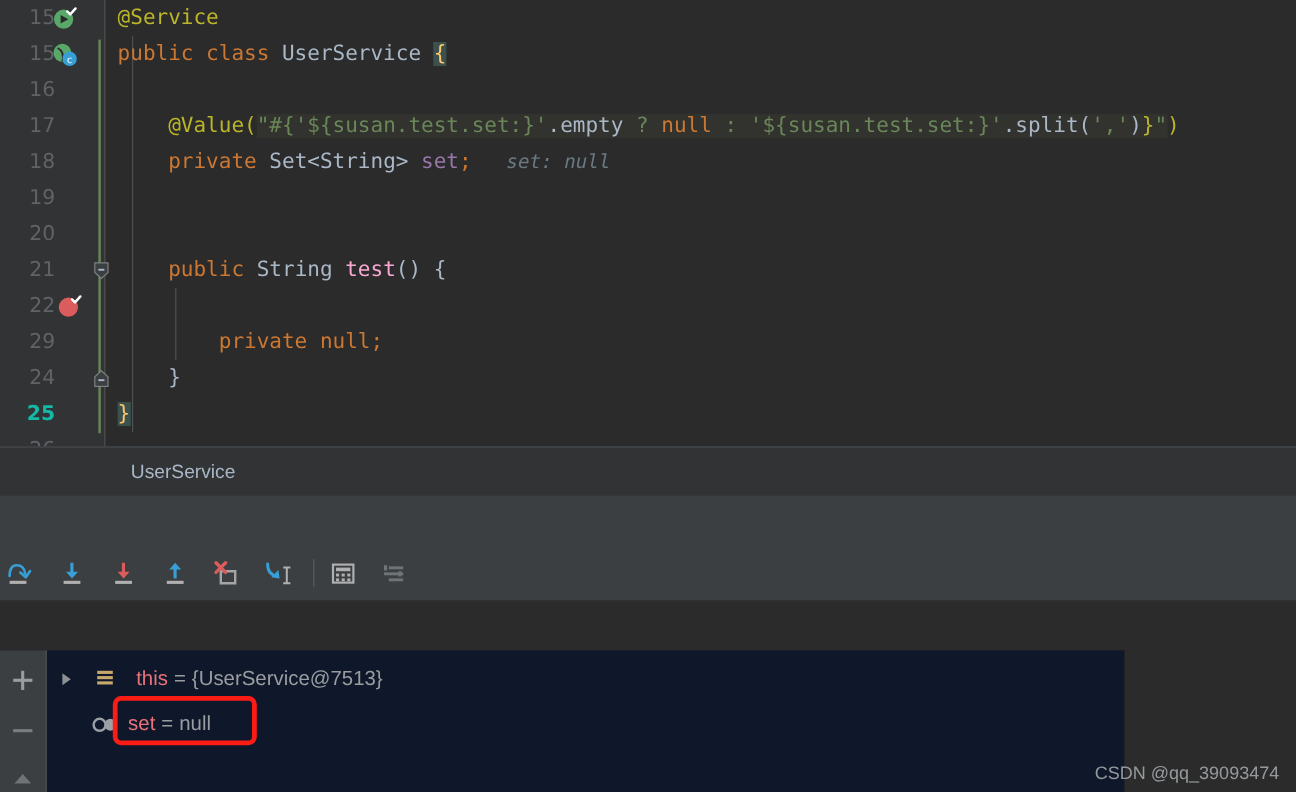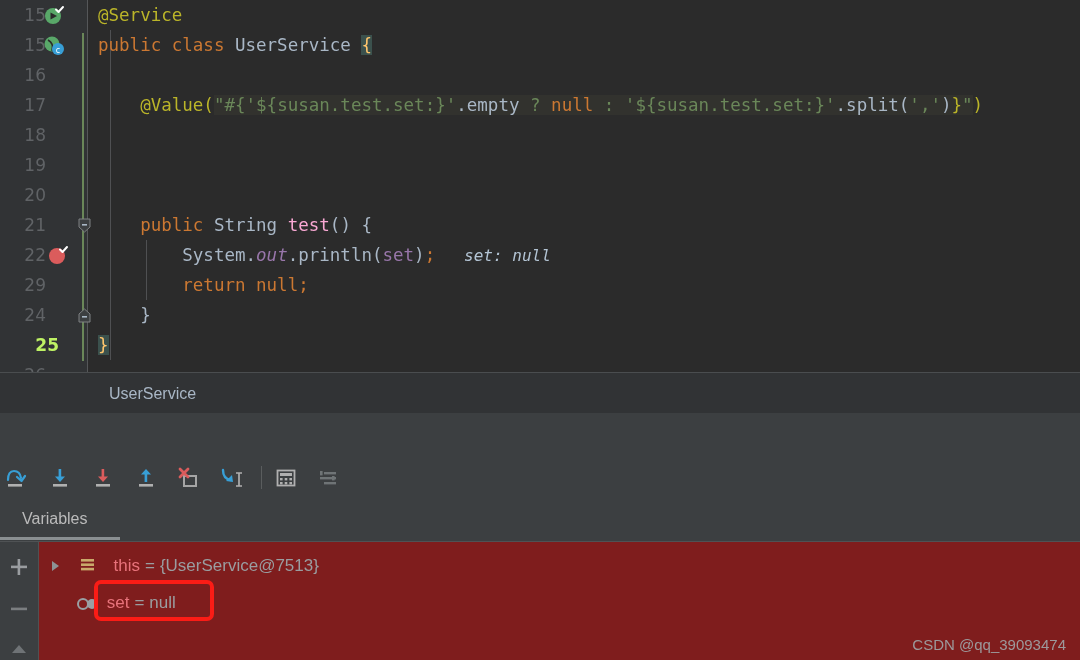--- a/index.html
+++ b/index.html
@@ -53,21 +53,21 @@
     position: absolute;
     left: 0;
     width: 46px;
     height: 30px;
     line-height: 30px;
     text-align: right;
     color: #606366;
     font-family: "DejaVu Sans", sans-serif;
     font-size: 17px;
   }
-  .lnum.current { color: #bef264; font-weight: bold; margin-left: 13px; }
+  .lnum.current { color: #14b8a6; font-weight: bold; }
 
   .codetext {
     position: absolute;
     left: 98px;
     height: 30px;
     line-height: 30px;
     white-space: pre;
     font-family: "DejaVu Sans Mono", monospace;
     font-size: 17.5px;
     letter-spacing: 0px;
@@ -199,22 +199,22 @@
     position: absolute;
     left: 0; bottom: 0;
     width: 1080px; height: 1px;
     background: #4f5254;
   }
 
   
   .vars-panel {
     position: absolute;
     left: 0; top: 542px;
-    width: 1080px; height: 118px;
-    background: #7f1d1d;
+    width: 937px; height: 118px;
+    background: #0f172a;
   }
   .vars-sidebar {
     position: absolute;
     left: 0; top: 0;
     width: 38px; height: 118px;
     background: #3c3f41;
     border-right: 1px solid #4f5254;
   }
   .vsb-btn {
     position: absolute;
@@ -339,29 +339,29 @@
     </div>
 
     <div class="codetext" style="top:0px;"><span class="anno">@Service</span></div>
 
     <div class="codetext" style="top:30px;"><span class="kw">public class </span><span class="txt">UserService </span><span class="brace-hl">{</span></div>
 
     <div class="codetext" style="top:60px;"></div>
 
     <div class="codetext" style="top:90px;">    <span class="anno">@Value(</span><span class="strbg"><span class="str">"#{'${susan.test.set:}'</span><span class="txt">.empty </span><span class="str">? </span><span class="kw">null </span><span class="str">: '${susan.test.set:}'</span><span class="txt">.split(</span><span class="str">','</span><span class="txt">)</span><span class="anno">}</span><span class="str">"</span></span><span class="anno">)</span></div>
 
+    <div class="codetext" style="top:120px;">    <span class="kw">private </span><span class="txt">Set&lt;String&gt; </span><span class="fld">set</span><span class="kw">;</span><span class="inlay">   set: null</span></div>
 
     <div class="codetext" style="top:150px;"></div>
     <div class="codetext" style="top:180px;"></div>
 
     <div class="codetext" style="top:210px;">    <span class="kw">public </span><span class="txt">String </span><span style="color:#f9a8d4">test</span><span class="txt">() {</span></div>
 
-    <div class="codetext" style="top:240px;">        <span class="txt">System.</span><span class="stat">out</span><span class="txt">.println(</span><span class="fld">set</span><span class="txt">)</span><span class="kw">;</span><span class="inlay-hl">   set: null</span></div>
-
-    <div class="codetext" style="top:270px;">        <span class="kw">return null</span><span class="kw">;</span></div>
+
+    <div class="codetext" style="top:270px;">        <span class="kw">private null</span><span class="kw">;</span></div>
 
     <div class="codetext" style="top:300px;">    <span class="txt">}</span></div>
 
     <div class="codetext" style="top:330px;"><span class="brace-hl">}</span></div>
 
     <div class="codetext" style="top:360px;"></div>
   </div>
 
   <div class="breadcrumb-bar">
     <div class="breadcrumb-text">UserService</div>
@@ -437,27 +437,20 @@
       <svg width="26" height="26" viewBox="0 0 26 26">
         <rect x="9" y="7" width="12" height="2.4" fill="#6f7476"></rect>
         <rect x="5" y="12" width="16" height="2.4" fill="#6f7476"></rect>
         <rect x="9" y="17" width="12" height="2.4" fill="#6f7476"></rect>
         <rect x="5" y="6" width="2.6" height="4.4" fill="#6f7476"></rect>
         <rect x="17" y="11" width="2.6" height="4.4" fill="#6f7476"></rect>
       </svg>
     </div>
   </div>
 
-  <div class="tabstrip">
-    <div class="vtab">
-      <div class="vtab-label">Variables</div>
-      <div class="vtab-underline"></div>
-    </div>
-    <div class="tabstrip-line"></div>
-  </div>
 
   <div class="vars-panel">
 
     <div class="vars-sidebar">
       <div class="vsb-btn" style="top:13px;">
         <svg width="22" height="22" viewBox="0 0 22 22">
           <rect x="9.6" y="3" width="2.6" height="16" fill="#9a9da0"></rect>
           <rect x="3" y="9.6" width="16" height="2.6" fill="#9a9da0"></rect>
         </svg>
       </div>

